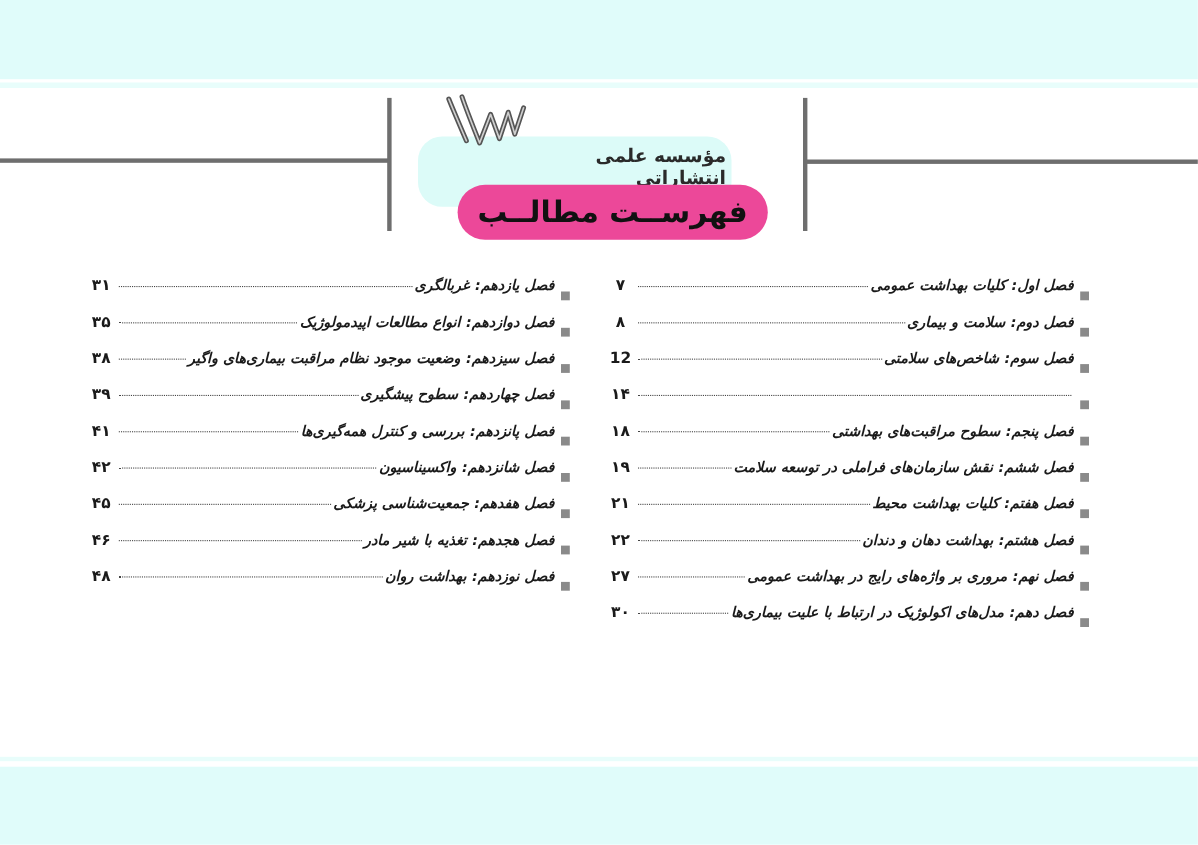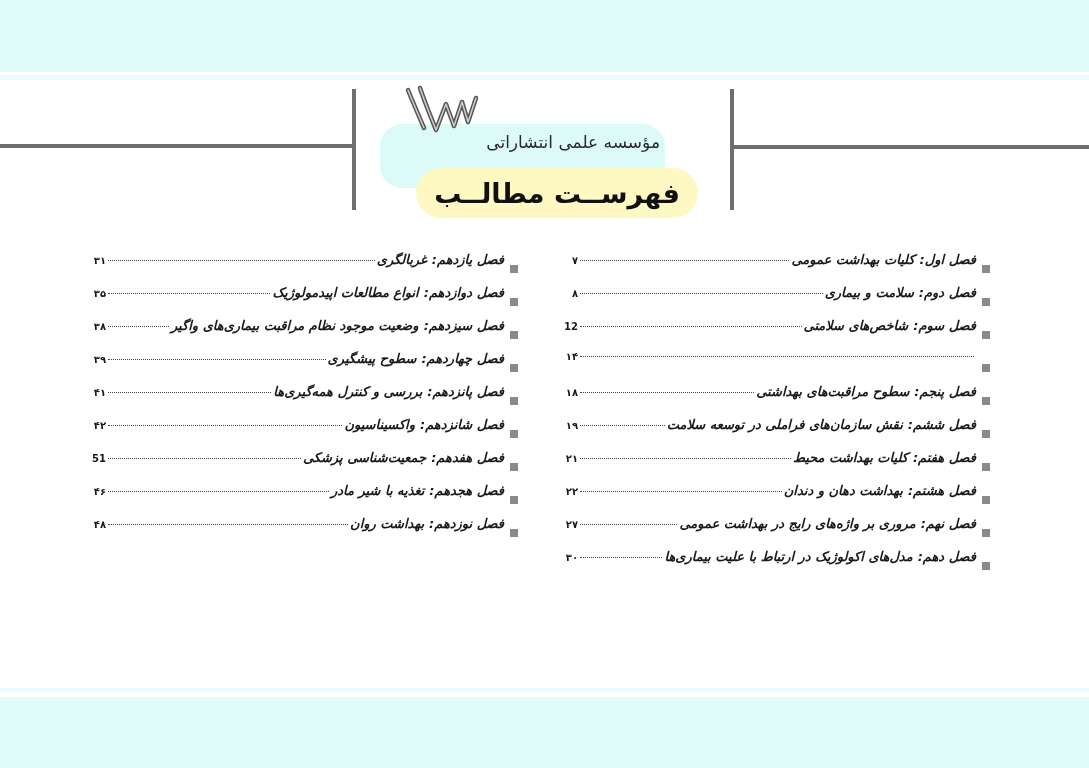--- a/index.html
+++ b/index.html
@@ -11,34 +11,34 @@
     .band-bottom-line { position: absolute; left: 0; top: 688px; width: 1089px; height: 4px; background: #e8fdfb; }
     .band-bottom { position: absolute; left: 0; top: 697px; width: 1089px; height: 71px; background: #e0fcfa; }
 
     .rule-h { position: absolute; height: 4px; background: #6e6e6e; }
     .rule-v { position: absolute; width: 4px; background: #6e6e6e; }
 
     .header-block { position: absolute; left: 380px; top: 86px; width: 320px; height: 140px; }
     .publisher-bg { position: absolute; left: 0; top: 38px; width: 285px; height: 64px; background: #dcfbf8; border-radius: 22px; }
     .logo { position: absolute; left: 22px; top: -2px; width: 90px; height: 56px; }
     .publisher-name { position: absolute; left: 80px; top: 46px; width: 200px; text-align: right; direction: rtl;
-      font-size: 17px; font-weight: normal; color: #2a2a2a; }
-    .title-pill { position: absolute; left: 36px; top: 82px; width: 282px; height: 50px; background: #fef9c3;
+      font-size: 17px; font-weight: bold; color: #2a2a2a; }
+    .title-pill { position: absolute; left: 36px; top: 82px; width: 282px; height: 50px; background: #ec4899;
       border-radius: 25px; display: flex; align-items: center; justify-content: center; }
     .title-text { direction: rtl; font-size: 27px; font-weight: bold; color: #111; letter-spacing: 1px; }
 
     .toc-col { position: absolute; top: 252px; direction: rtl; }
     .toc-col.right { left: 550px; width: 440px; }
     .toc-col.left { left: 78px; width: 440px; }
     .toc-row { display: flex; align-items: baseline; height: 33px; font-size: 13px; font-weight: bold; white-space: nowrap; }
     .bullet { width: 8px; height: 8px; background: #8a8a8a; margin-left: 6px; flex: 0 0 auto; align-self: center; }
     .chap { flex: 0 0 auto; font-style: italic; }
     .chap-label { margin-left: 5px; }
     .leader { flex: 1 1 auto; border-bottom: 1.5px dotted #444; margin: 0 2px; transform: translateY(-3px); min-width: 10px; }
-    .page-num { flex: 0 0 28px; text-align: right; font-size: 10px; }
+    .page-num { flex: 0 0 28px; text-align: center; font-size: 14px; }
   </style>
 </head>
 <body>
 
 <div class="band-top"></div>
 <div class="band-top-line"></div>
 
 <div class="rule-h" style="left:0; top:144px; width:354px;"></div>
 <div class="rule-v" style="left:352px; top:89px; height:121px;"></div>
 <div class="rule-v" style="left:730px; top:89px; height:121px;"></div>
@@ -158,21 +158,21 @@
   <div class="toc-row">
     <span class="bullet"></span>
     <span class="chap"><span class="chap-label">فصل شانزدهم:</span><span>واکسیناسیون</span></span>
     <span class="leader"></span>
     <span class="page-num">۴۲</span>
   </div>
   <div class="toc-row">
     <span class="bullet"></span>
     <span class="chap"><span class="chap-label">فصل هفدهم:</span><span>جمعیت‌شناسی پزشکی</span></span>
     <span class="leader"></span>
-    <span class="page-num">51</span>
+    <span class="page-num">۴۵</span>
   </div>
   <div class="toc-row">
     <span class="bullet"></span>
     <span class="chap"><span class="chap-label">فصل هجدهم:</span><span>تغذیه با شیر مادر</span></span>
     <span class="leader"></span>
     <span class="page-num">۴۶</span>
   </div>
   <div class="toc-row">
     <span class="bullet"></span>
     <span class="chap"><span class="chap-label">فصل نوزدهم:</span><span>بهداشت روان</span></span>

